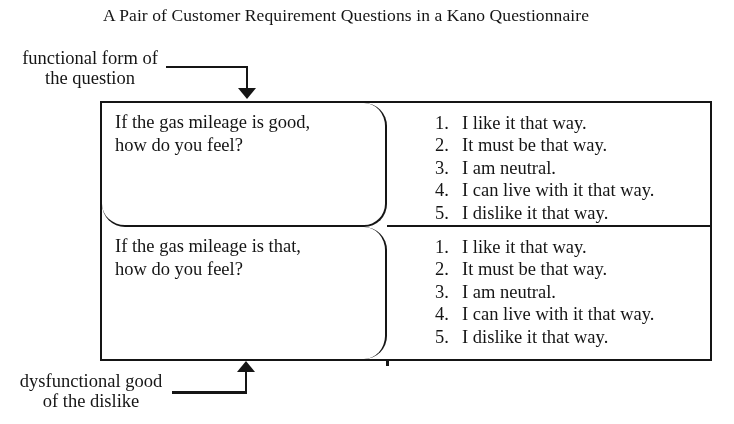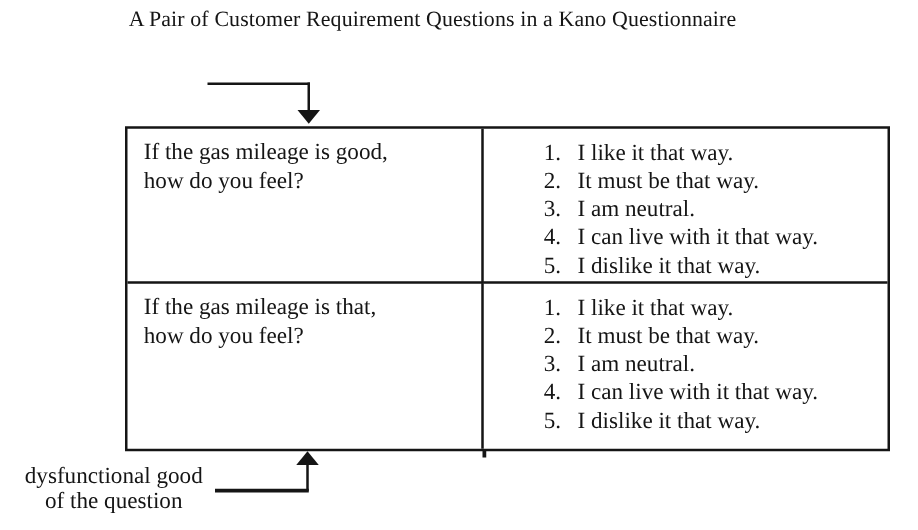--- a/index.html
+++ b/index.html
@@ -41,32 +41,36 @@
     position: absolute; left: 100px; top: 101px; width: 612px; height: 260px;
     border: 2.5px solid var(--ink);
     display: grid;
     grid-template-columns: 285px 1fr;
     grid-template-rows: 124px auto;
   }
   .cell { overflow: hidden; }
   .col-q { border-right: 2.5px solid var(--ink); }
   .row-top { border-bottom: 2.5px solid var(--ink); }
 
-  .q-cell { padding: 8px 8px 0 13px; font-size: 18.5px; line-height: 23px; }
+  .q-cell { padding: 8px 8px 0 13px; font-size: 18.5px; line-height: 23px; border-radius: 23px; }
   .a-cell { padding: 8.5px 0 0 48px; font-size: 18.5px; }
   .opt { display: flex; line-height: 22.5px; white-space: nowrap; }
   .opt .num { width: 27px; flex: 0 0 27px; }
 </style>
 </head>
 <body>
 
 <div class="stage">
 
   <div class="title">A Pair of Customer Requirement Questions in a Kano Questionnaire</div>
 
+  <div class="ann-label ann-functional">
+    <span>functional form of</span><br>
+    <span>the question</span>
+  </div>
 
   <div class="hline conn-top-h"></div>
   <div class="vline conn-top-v"></div>
   <div class="arrowhead arrow-down"></div>
 
   <div class="kano-table">
     <div class="cell col-q row-top q-cell">
       <span>If the gas mileage is good,</span><br>
       <span>how do you feel?</span>
     </div>
@@ -121,16 +125,16 @@
   </div>
 
   <div class="vline divider-stub"></div>
 
   <div class="hline conn-bot-h"></div>
   <div class="vline conn-bot-v"></div>
   <div class="arrowhead arrow-up"></div>
 
   <div class="ann-label ann-dysfunctional">
     <span>dysfunctional good</span><br>
-    <span>of the question</span>
+    <span>of the dislike</span>
   </div>
 
 </div>
 
 </body></html>

